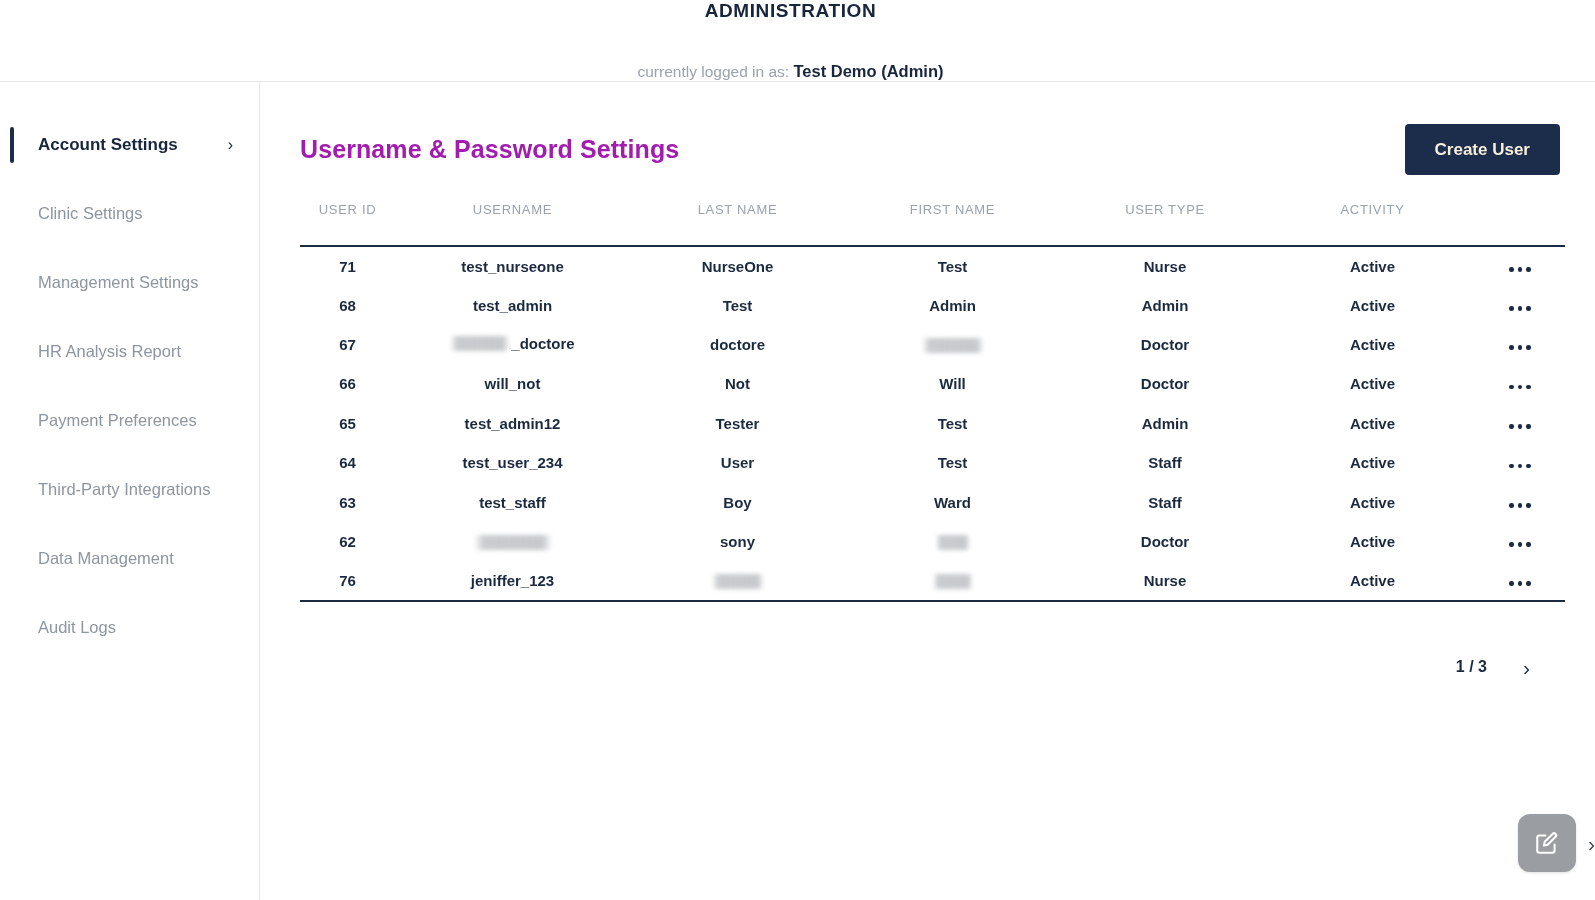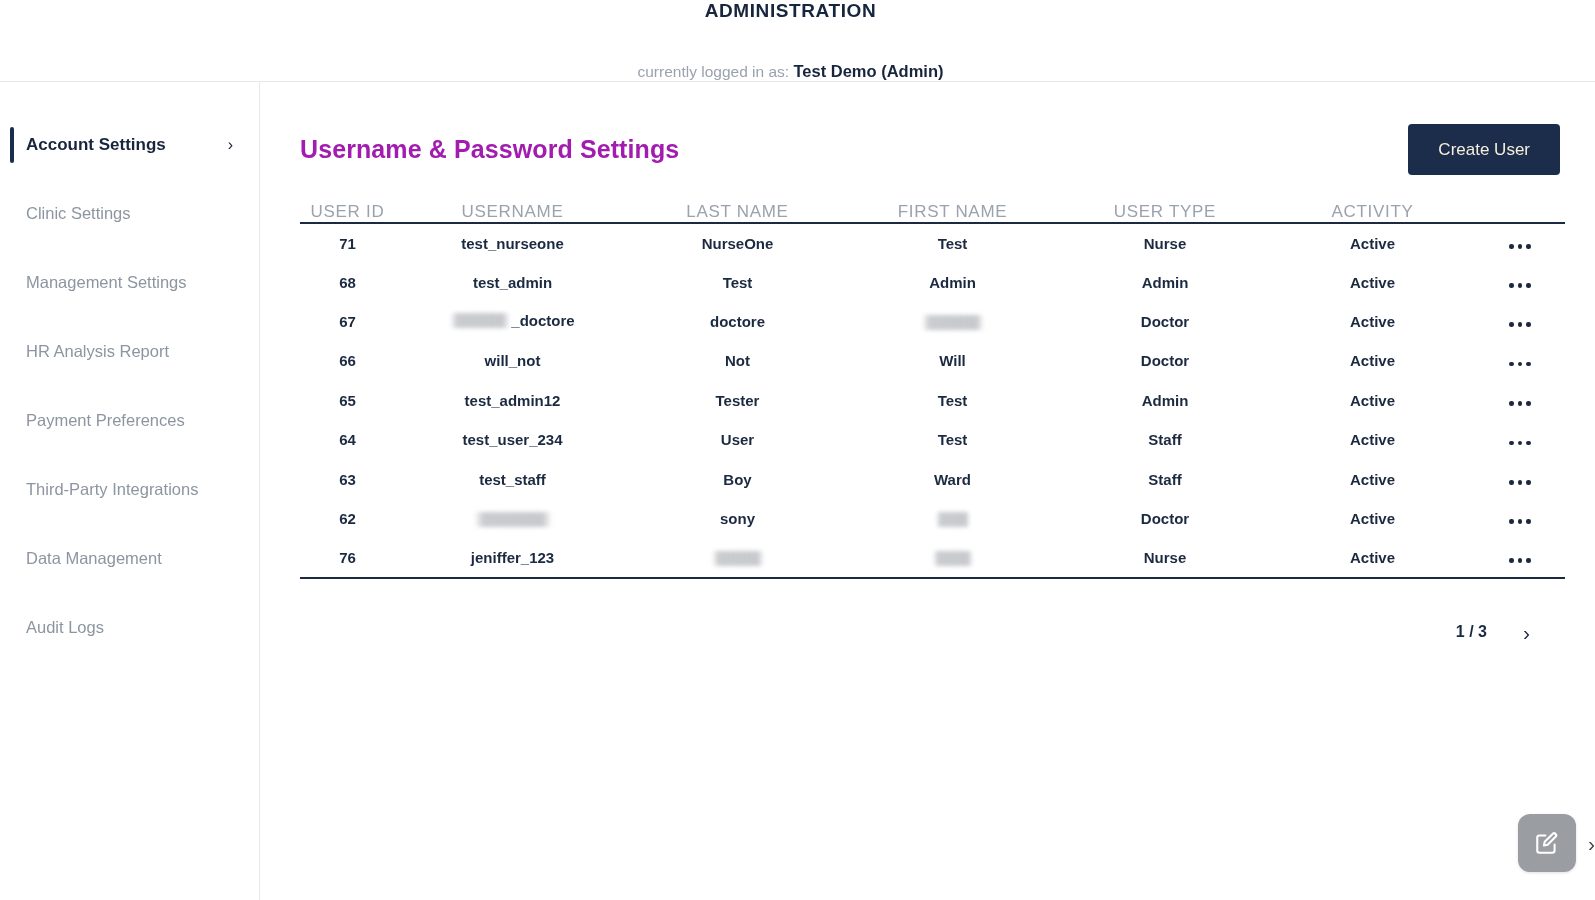--- a/index.html
+++ b/index.html
@@ -53,21 +53,21 @@
     flex: 0 0 260px;
     border-right: 1px solid #e6e8eb;
     background: #ffffff;
     padding-top: 28px;
   }
   .side-item {
     position: relative;
     height: 69px;
     display: flex;
     align-items: center;
-    padding-left: 26px;
+    padding-left: 38px;
     padding-right: 26px;
     font-size: 16.5px;
     color: #8d95a1;
     cursor: pointer;
     justify-content: space-between;
   }
   .side-item.active {
     color: #17253d;
     font-weight: bold;
     font-size: 17px;
@@ -108,42 +108,42 @@
   .page-title {
     font-size: 25px;
     font-weight: bold;
     color: #a21caf;
     letter-spacing: 0.1px;
   }
   .create-btn {
     background: #1b2d4a;
     color: #f7eedc;
     font-size: 17px;
-    font-weight: normal;
+    font-weight: bold;
     border: none;
     border-radius: 4px;
     padding: 17px 30px;
     cursor: pointer;
     line-height: 1;
   }
 
   
   .table {
     margin-top: 22px;
     width: 100%;
     border-collapse: collapse;
     table-layout: fixed;
   }
   .table thead th {
-    font-size: 17px;
+    font-size: 13px;
     letter-spacing: 0.7px;
     color: #9aa2ad;
     font-weight: normal;
     text-align: center;
-    padding-bottom: 0;
+    padding-bottom: 28px;
     vertical-align: bottom;
   }
   .table thead tr { border-bottom: 2px solid #1b2a41; }
   .table tbody tr { height: 39.4px; }
   .table tbody td {
     font-size: 15px;
     font-weight: bold;
     color: #1b2a41;
     text-align: center;
     vertical-align: middle;
@@ -178,21 +178,21 @@
   }
   .dots i {
     width: 4.5px; height: 4.5px;
     border-radius: 50%;
     background: #1b2a41;
     display: block;
   }
 
   
   .pagination {
-    margin-top: 43px;
+    margin-top: 55px;
     display: flex;
     align-items: center;
     justify-content: flex-end;
     gap: 36px;
     padding-right: 30px;
   }
   .page-count { font-size: 16px; font-weight: bold; color: #1b2a41; }
   .page-next {
     font-size: 21px; color: #1b2a41; cursor: pointer;
     line-height: 1; font-weight: 500;

